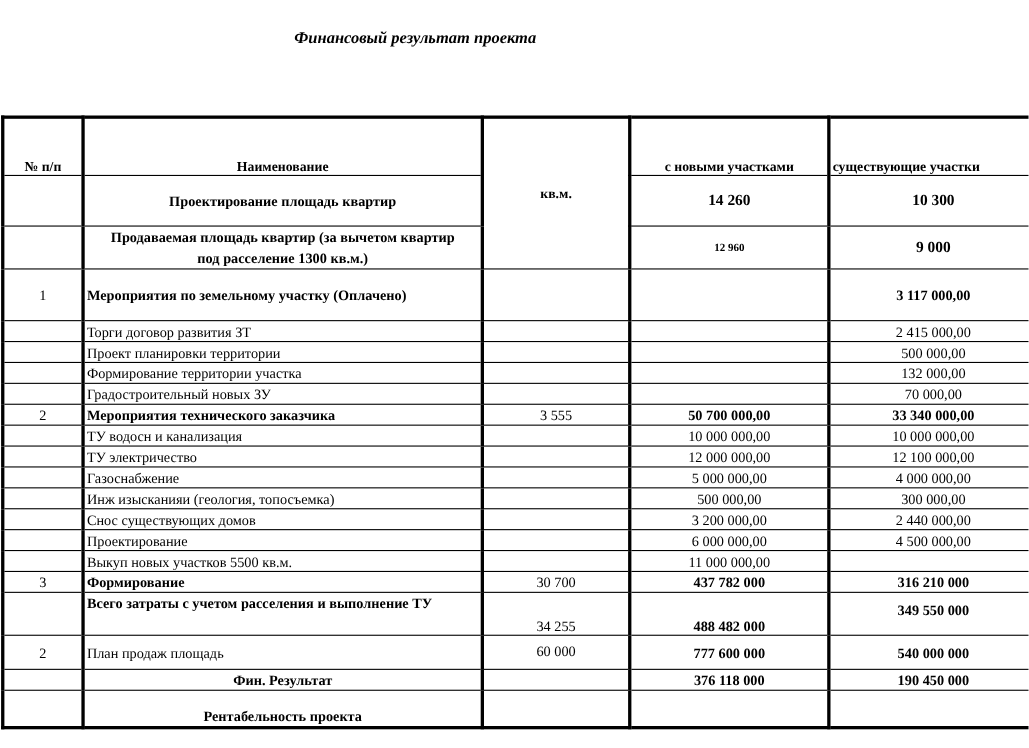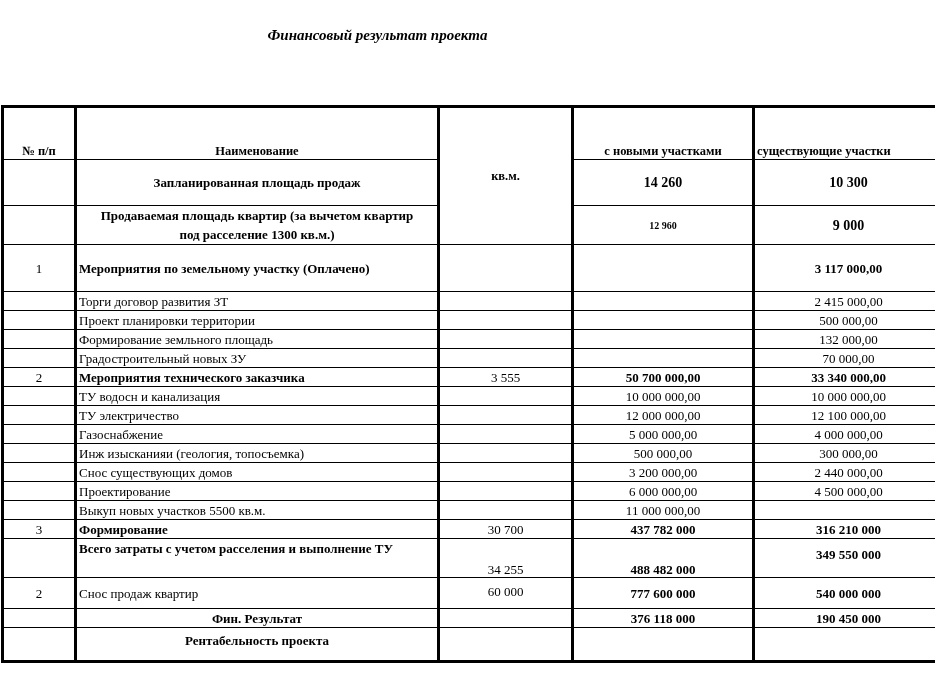--- a/index.html
+++ b/index.html
@@ -43,21 +43,21 @@
 
     <tr class="hdr" style="height:53px">
       <td class="ctr vb thickL thickT thickR small">№ п/п</td>
       <td class="ctr vb thickT thickR small">Наименование</td>
       <td class="ctr vm thickT thickR small" rowspan="3">кв.м.</td>
       <td class="ctr vb thickT thickR small">с новыми участками</td>
       <td class="ctr vb thickT small" style="text-align:left">существующие участки</td>
     </tr>
     <tr style="height:46px">
       <td class="thickL thickR"></td>
-      <td class="ctr b thickR">Запланированная площадь продаж</td>
+      <td class="ctr b thickR">Проектирование площадь квартир</td>
       <td class="ctr b thickR" style="font-size:14px">14 260</td>
       <td class="ctr b" style="font-size:14px">10 300</td>
     </tr>
     <tr style="height:39px">
       <td class="thickL thickR"></td>
       <td class="ctr b thickR wrap" style="line-height:19px;padding:0 20px">Продаваемая площадь квартир (за вычетом квартир под расселение 1300 кв.м.)</td>
       <td class="ctr b thickR" style="font-size:10px">12 960</td>
       <td class="ctr b" style="font-size:14px">9 000</td>
     </tr>
 
@@ -77,21 +77,21 @@
     </tr>
     <tr style="height:19px">
       <td class="ctr thickL thickR"></td>
       <td class="thickR">Проект планировки территории</td>
       <td class="ctr thickR"></td>
       <td class="ctr thickR"></td>
       <td class="ctr">500 000,00</td>
     </tr>
     <tr style="height:19px">
       <td class="ctr thickL thickR"></td>
-      <td class="thickR">Формирование земльного площадь</td>
+      <td class="thickR">Формирование территории участка</td>
       <td class="ctr thickR"></td>
       <td class="ctr thickR"></td>
       <td class="ctr">132 000,00</td>
     </tr>
     <tr style="height:19px">
       <td class="ctr thickL thickR"></td>
       <td class="thickR">Градостроительный новых ЗУ</td>
       <td class="ctr thickR"></td>
       <td class="ctr thickR"></td>
       <td class="ctr">70 000,00</td>
@@ -165,35 +165,35 @@
     <tr style="height:39px">
       <td class="ctr thickL thickR"></td>
       <td class="b thickR wrap vt" style="line-height:19px">Всего затраты  с учетом расселения и выполнение ТУ</td>
       <td class="ctr thickR vb">34 255</td>
       <td class="ctr b thickR vb">488 482 000</td>
       <td class="ctr b vt" style="padding-top:8px">349 550 000</td>
     </tr>
 
     <tr style="height:31px">
       <td class="ctr thickL thickR">2</td>
-      <td class="thickR">Снос продаж квартир</td>
+      <td class="thickR">План продаж площадь</td>
       <td class="ctr thickR vt" style="padding-top:6px">60 000</td>
       <td class="ctr b thickR">777 600 000</td>
       <td class="ctr b">540 000 000</td>
     </tr>
 
     <tr style="height:19px">
       <td class="ctr thickL thickR"></td>
       <td class="ctr b thickR">Фин. Результат</td>
       <td class="ctr thickR"></td>
       <td class="ctr b thickR">376 118 000</td>
       <td class="ctr b">190 450 000</td>
     </tr>
 
     <tr style="height:34px">
       <td class="ctr thickL thickR thickB"></td>
-      <td class="ctr b thickR thickB vb" style="padding-bottom:12px">Рентабельность проекта</td>
+      <td class="ctr b thickR thickB vb" style="padding-bottom:2px">Рентабельность проекта</td>
       <td class="ctr thickR thickB"></td>
       <td class="ctr b thickR thickB"></td>
       <td class="ctr b thickB"></td>
     </tr>
   </tbody>
 </table>
 
 </body></html>

